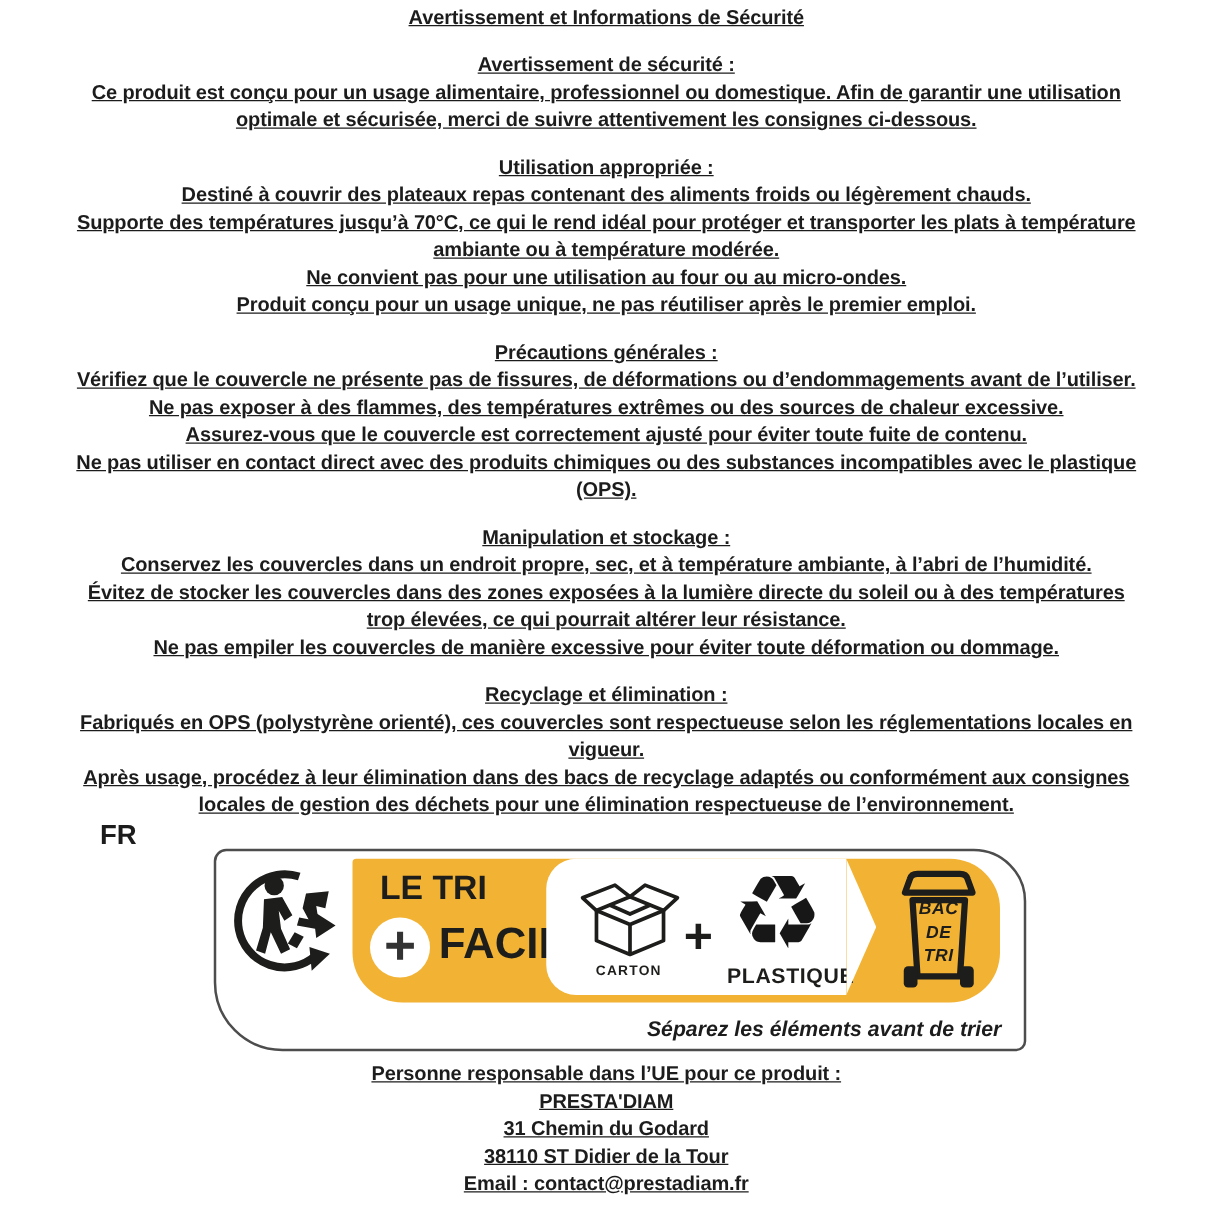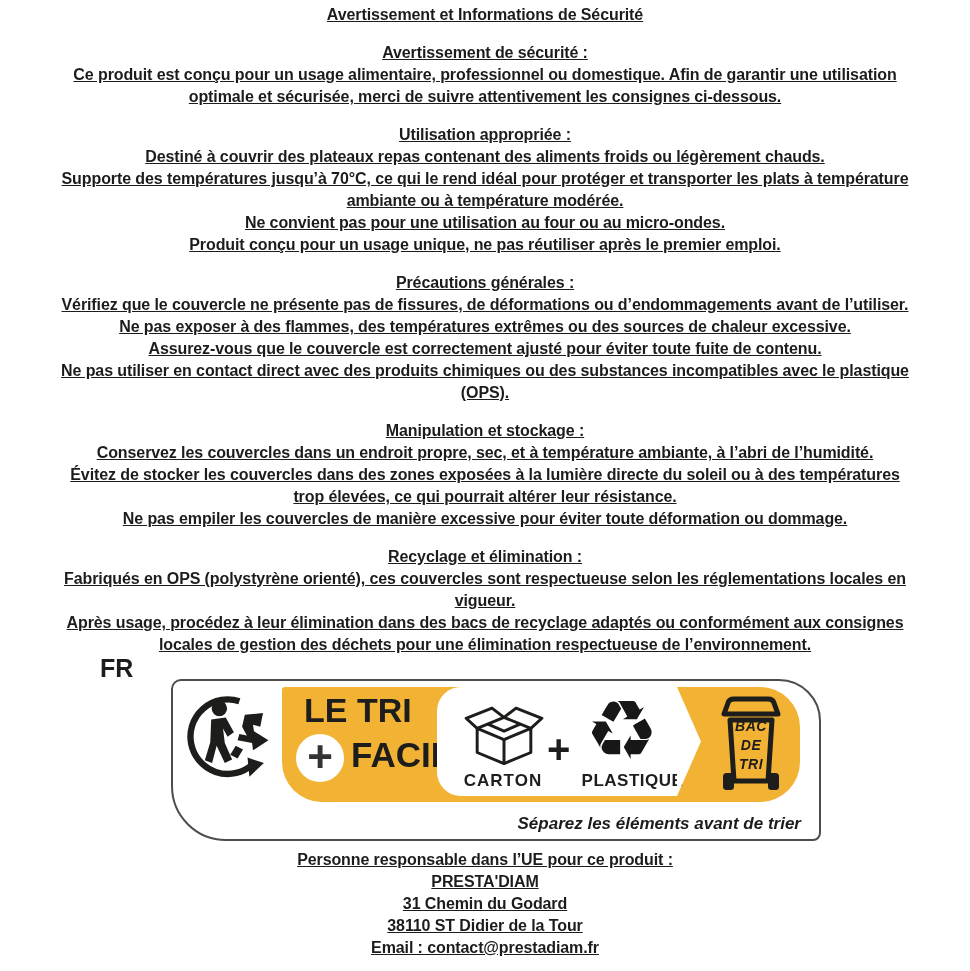--- a/index.html
+++ b/index.html
@@ -22,22 +22,22 @@
     font-size: 16px;
     line-height: 22px;
     letter-spacing: -0.1px;
     text-decoration: underline;
   }
   .section { margin-top: 16px; }
 
   
   .fr-label {
     margin-top: 2px;
-    padding-left: 100px;
-    font-size: 25px;
+    padding-left: 80px;
+    font-size: 22px;
     line-height: 20px;
     letter-spacing: 0;
   }
 
   
   .info-tri-box {
     position: relative;
     margin-left: 171px;
     margin-top: 1px;
     width: 650px;
@@ -60,21 +60,21 @@
     top: 6px;
     width: 518px;
     height: 115px;
     background: var(--yellow, #F2B233);
     border-radius: 3px 40px 40px 40px;
   }
   .letri {
     position: absolute;
     left: 22px;
     top: 5px;
-    font-size: 34px;
+    font-size: 27px;
     line-height: 36px;
     color: #1d1d1b;
   }
   .plus-circle {
     position: absolute;
     left: 14px;
     top: 47px;
     width: 48px;
     height: 48px;
     background: #ffffff;
@@ -118,21 +118,21 @@
     top: 10px;
     width: 86px;
     height: 74px;
   }
   .carton-label {
     position: absolute;
     left: 6px;
     top: 84px;
     width: 120px;
     text-align: center;
-    font-size: 17px;
+    font-size: 11px;
     letter-spacing: 1px;
     color: #1d1d1b;
   }
   .mid-plus {
     position: absolute;
     left: 110px;
     top: 40px;
     font-size: 40px;
     color: #1d1d1b;
   }

